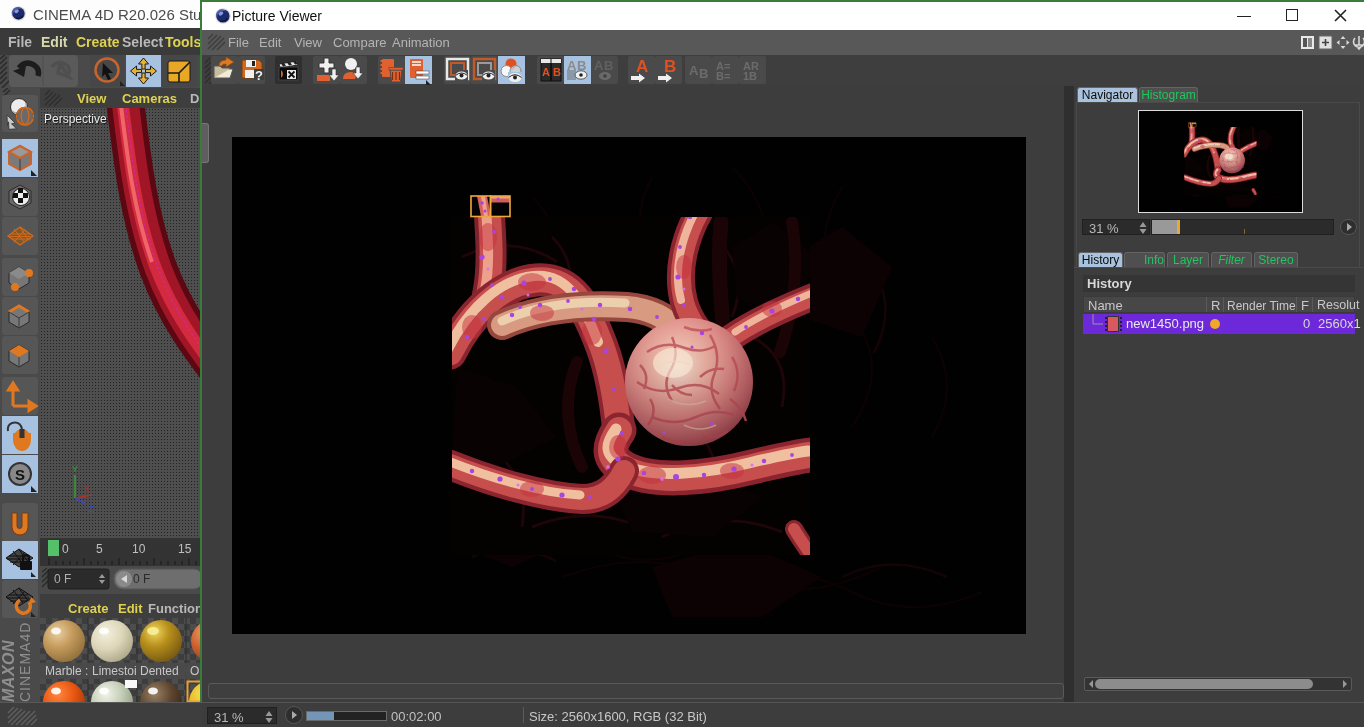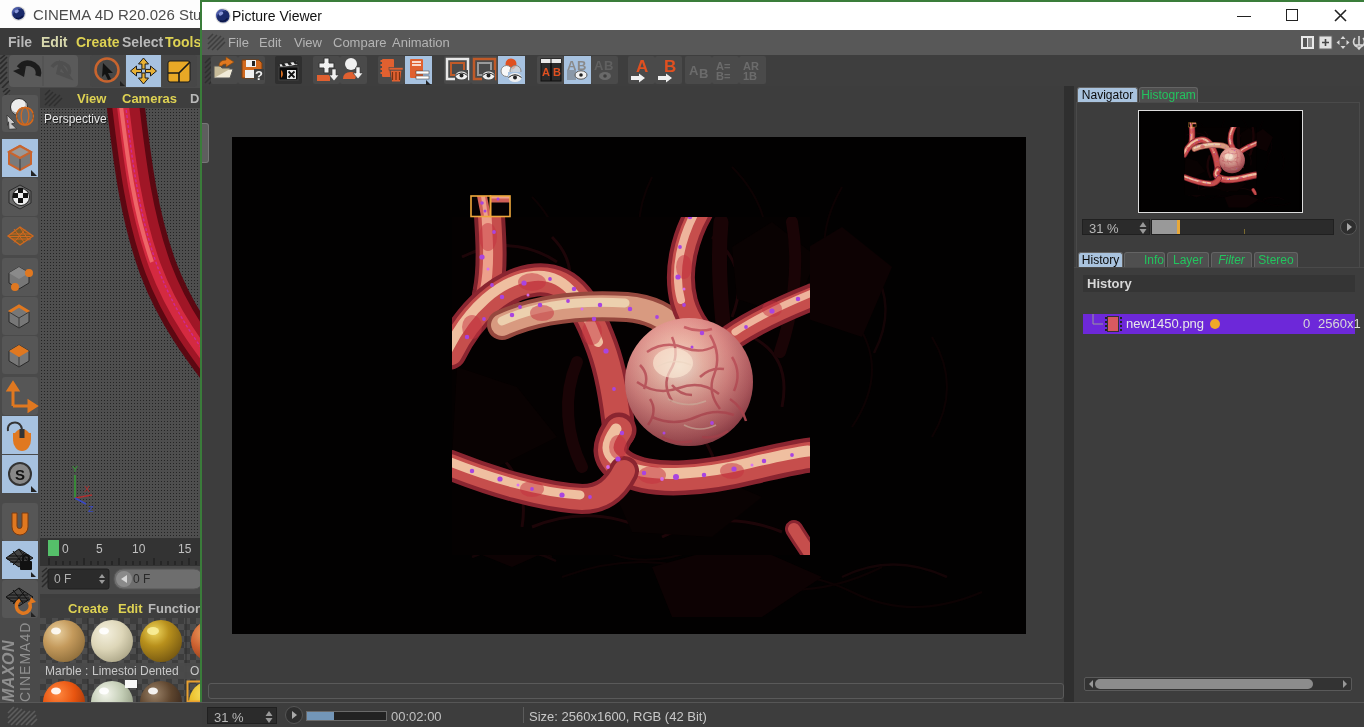--- a/index.html
+++ b/index.html
@@ -820,20 +820,31 @@
     <span class="tab" style="left:50px;top:166px;width:41px;text-align:right;">Info</span>
     <span class="tab" style="left:93px;top:166px;width:42px;">Layer</span>
     <span class="tab" style="left:137px;top:166px;width:41px;font-style:italic;">Filter</span>
     <span class="tab" style="left:180px;top:166px;width:44px;">Stereo</span>
     <div style="position:absolute;left:0;top:181px;width:290px;height:435px;background:#3d3d3d;border-top:1px solid #4a4a4a;"></div>
 
     <div style="position:absolute;left:9px;top:189px;width:272px;height:17px;background:#353535;">
       <span style="position:absolute;left:4px;top:1px;font-size:13px;font-weight:bold;color:#d8d8d8;">History</span>
     </div>
 
+    <div style="position:absolute;left:9px;top:210px;width:272px;height:17px;background:#474747;border:1px solid #3a3a3a;">
+      <span style="position:absolute;left:4px;top:1px;font-size:13px;color:#c8c8c8;">Name</span>
+      <span style="position:absolute;left:127px;top:1px;font-size:13px;color:#c8c8c8;">R</span>
+      <span style="position:absolute;left:143px;top:1.5px;font-size:12px;color:#c8c8c8;">Render Time</span>
+      <span style="position:absolute;left:217px;top:1px;font-size:13px;color:#c8c8c8;">F</span>
+      <span style="position:absolute;left:233px;top:1px;font-size:12.5px;color:#c8c8c8;white-space:nowrap;">Resolut</span>
+      <div style="position:absolute;left:122px;top:0;width:1px;height:15px;background:#5a5a5a;"></div>
+      <div style="position:absolute;left:139px;top:0;width:1px;height:15px;background:#5a5a5a;"></div>
+      <div style="position:absolute;left:212px;top:0;width:1px;height:15px;background:#5a5a5a;"></div>
+      <div style="position:absolute;left:228px;top:0;width:1px;height:15px;background:#5a5a5a;"></div>
+    </div>
     <div style="position:absolute;left:9px;top:228px;width:272px;height:20px;background:#6d28d9;">
       <svg width="30" height="20" style="position:absolute;left:6px;top:0;">
           <path d="M4 0 v10 h10" stroke="#999" fill="none"></path>
         </svg>
       <div style="position:absolute;left:24px;top:2px;width:12px;height:16px;background:#d85a60;border:1px solid #333;"></div>
       <svg width="20" height="20" style="position:absolute;left:21px;top:1px;">
           <g fill="#222">
             <rect x="1" y="2" width="2" height="2"></rect>
             <rect x="1" y="6" width="2" height="2"></rect>
             <rect x="1" y="10" width="2" height="2"></rect>
@@ -870,15 +881,15 @@
     <div style="position:absolute;left:83px;top:3px;width:18px;height:18px;border-radius:50%;background:#2e2e2e;border:1px solid #555;">
       <svg width="16" height="16">
           <path d="M6 4 l5 4 l-5 4 z" fill="#aaa"></path>
         </svg>
     </div>
     <div style="position:absolute;left:104px;top:8px;width:81px;height:10px;background:#222;border:1px solid #6a6a6a;">
       <div style="position:absolute;left:0;top:0;width:27px;height:8px;background:#7396b8;"></div>
     </div>
     <span style="position:absolute;left:189px;top:6px;font-size:13px;color:#c0c0c0;">00:02:00</span>
     <div style="position:absolute;left:321px;top:4px;width:1px;height:16px;background:#5c5c5c;"></div>
-    <span style="position:absolute;left:327px;top:6px;font-size:13px;color:#c8c8c8;">Size: 2560x1600, RGB (42 Bit)</span>
+    <span style="position:absolute;left:327px;top:6px;font-size:13px;color:#c8c8c8;">Size: 2560x1600, RGB (32 Bit)</span>
   </div>
 </div>
 
 </body></html>

